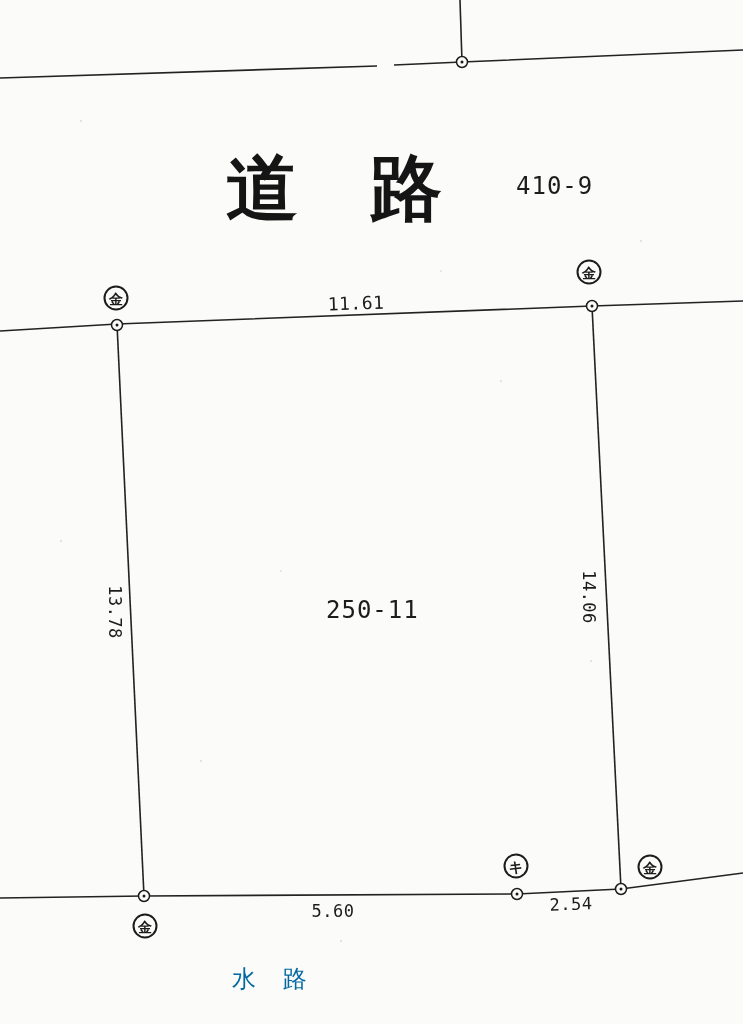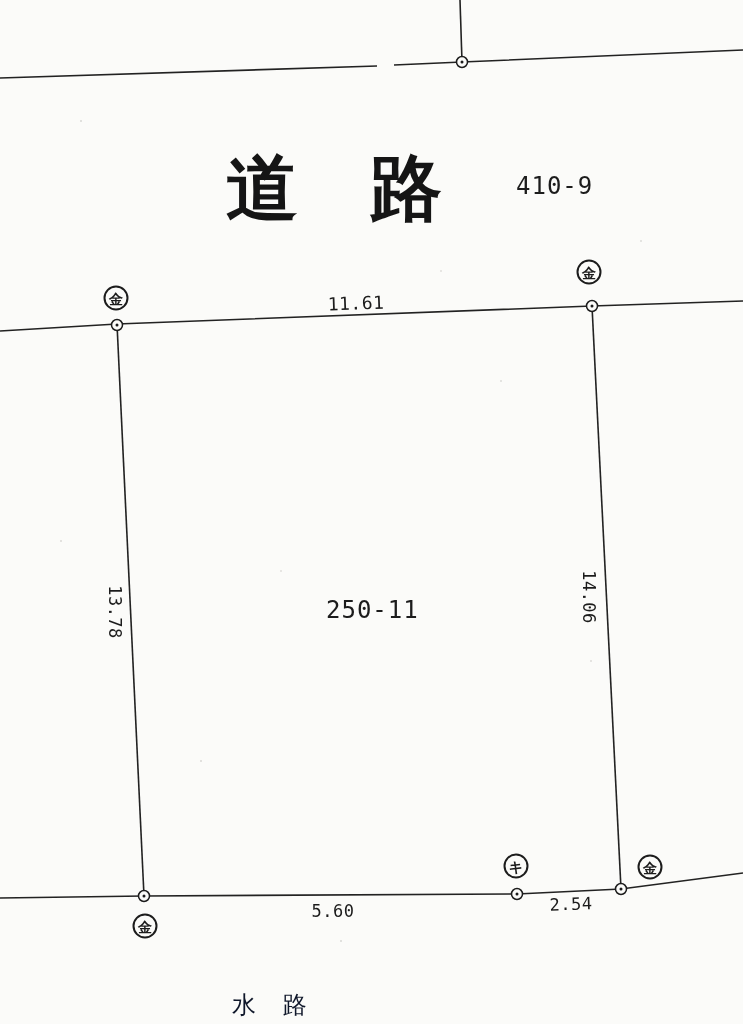--- a/index.html
+++ b/index.html
@@ -15,21 +15,21 @@
   .center{transform:translate(-50%,-50%);}
   .num{
     font-family:"DejaVu Sans Mono","Liberation Mono",monospace;
     color:#1c1c1c;
   }
   .road-label{
     font-size:72px;font-weight:bold;letter-spacing:0;
     line-height:1;color:#151515;
   }
   .waterway-label{
-    font-size:24px;font-weight:500;letter-spacing:10px;color:#0f172a;margin-top:26px;
+    font-size:24px;font-weight:500;letter-spacing:10px;color:#0369a1;
   }
   .parcel-num-small{font-size:24px;letter-spacing:1px;}
   .parcel-num-main{font-size:24px;letter-spacing:1px;}
   .meas{font-size:17px;letter-spacing:0.5px;}
   .meas-top{font-size:18px;}
   .rot90{transform:translate(-50%,-50%) rotate(90deg);}
   .tilt{transform:translate(-50%,-50%) rotate(-2deg);}
   .marker{
     width:25px;height:25px;border:2px solid #1c1c1c;border-radius:50%;
     display:flex;align-items:center;justify-content:center;

